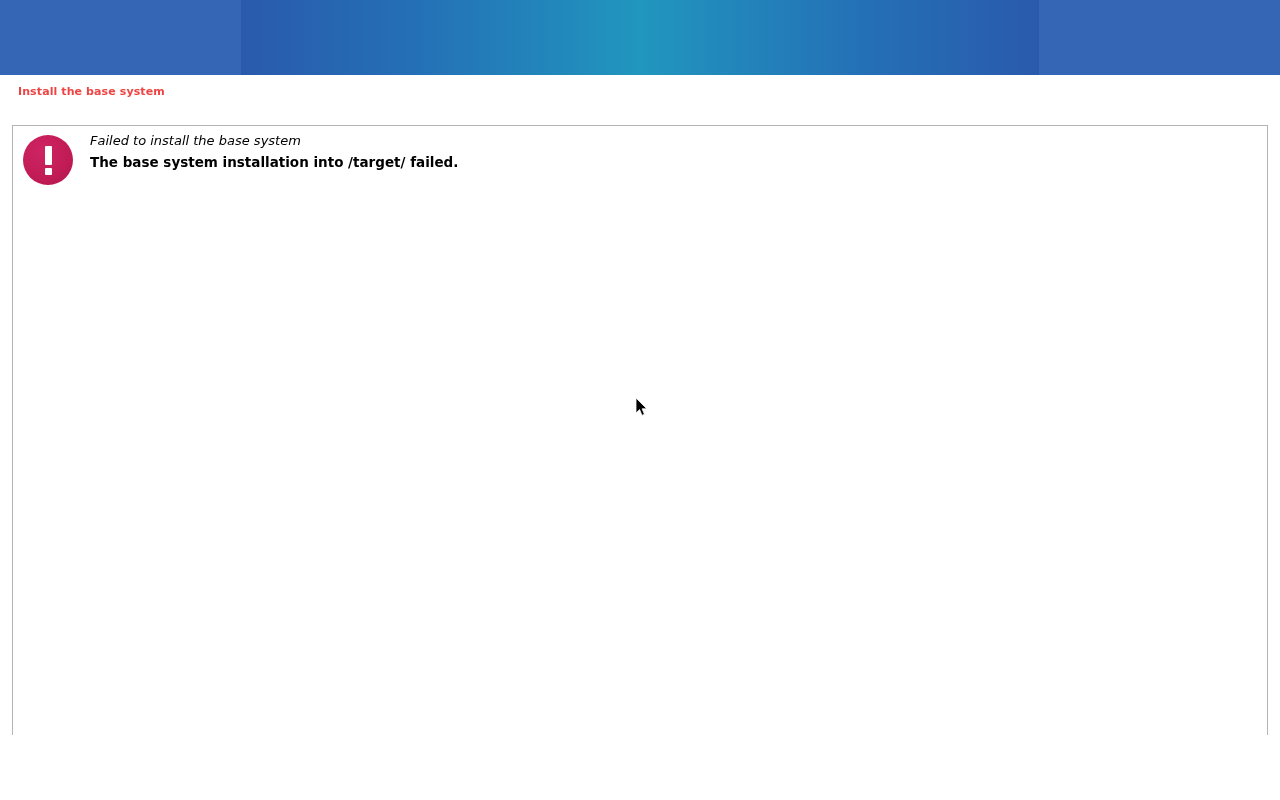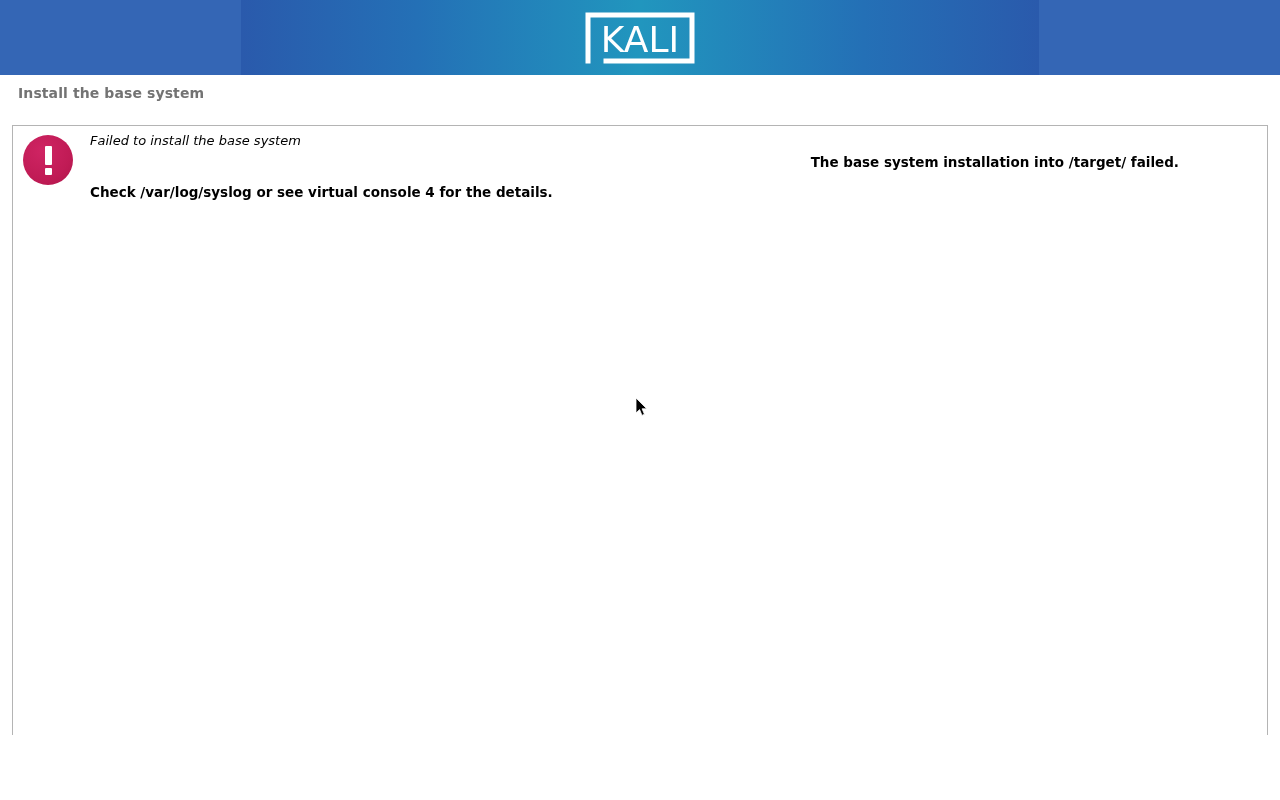--- a/index.html
+++ b/index.html
@@ -50,23 +50,23 @@
     width: 112px;
     height: 54px;
   }
   .kali-logo svg { display: block; }
 
   
   .step-title {
     position: absolute;
     left: 18px;
     top: 85px;
-    font-size: 14px;
+    font-size: 11px;
     font-weight: bold;
-    color: #737373;
+    color: #ef4444;
     letter-spacing: 0.1px;
   }
 
   
   .content-panel {
     position: absolute;
     left: 12px;
     top: 125px;
     width: 1256px;
     height: 618px;
@@ -123,21 +123,20 @@
     color: #000000;
     line-height: 18px;
     margin: 0 0 3px 11px;
   }
   .error-headline {
     font-size: 13.5px;
     font-weight: bold;
     color: #000000;
     line-height: 18px;
     margin: 0 0 0 11px;
-    text-align: right;
   }
   .error-detail {
     font-size: 13.5px;
     font-weight: bold;
     color: #000000;
     line-height: 18px;
     margin: 12px 0 0 11px;
   }
 
   
@@ -160,41 +159,33 @@
     pointer-events: none;
   }
 </style>
 </head>
 <body>
 
 <div id="installer">
 
   <div class="banner">
     <div class="banner-gradient"></div>
-    <div class="kali-logo">
-      <svg width="112" height="54" viewBox="0 0 112 54" xmlns="http://www.w3.org/2000/svg">
-
-        <path d="M4 50 L4 4 L108 4 L108 50 L22 50" fill="none" stroke="#ffffff" stroke-width="5" stroke-linecap="square" stroke-linejoin="miter"></path>
-        <text x="56" y="41" fill="#ffffff" text-anchor="middle" font-family="DejaVu Sans, Liberation Sans, sans-serif" font-size="36" letter-spacing="0">KALI</text>
-      </svg>
-    </div>
   </div>
 
   <div class="step-title">Install the base system</div>
 
   <div class="content-panel">
     <div class="error-block">
       <div class="error-icon">
         <span class="bang-bar"></span>
         <span class="bang-dot"></span>
       </div>
       <div class="error-text">
         <p class="error-subtitle">Failed to install the base system</p>
         <p class="error-headline">The base system installation into /target/ failed.</p>
-        <p class="error-detail">Check /var/log/syslog or see virtual console 4 for the details.</p>
       </div>
     </div>
   </div>
 
   <div class="footer">
     
     
     
   </div>
 

